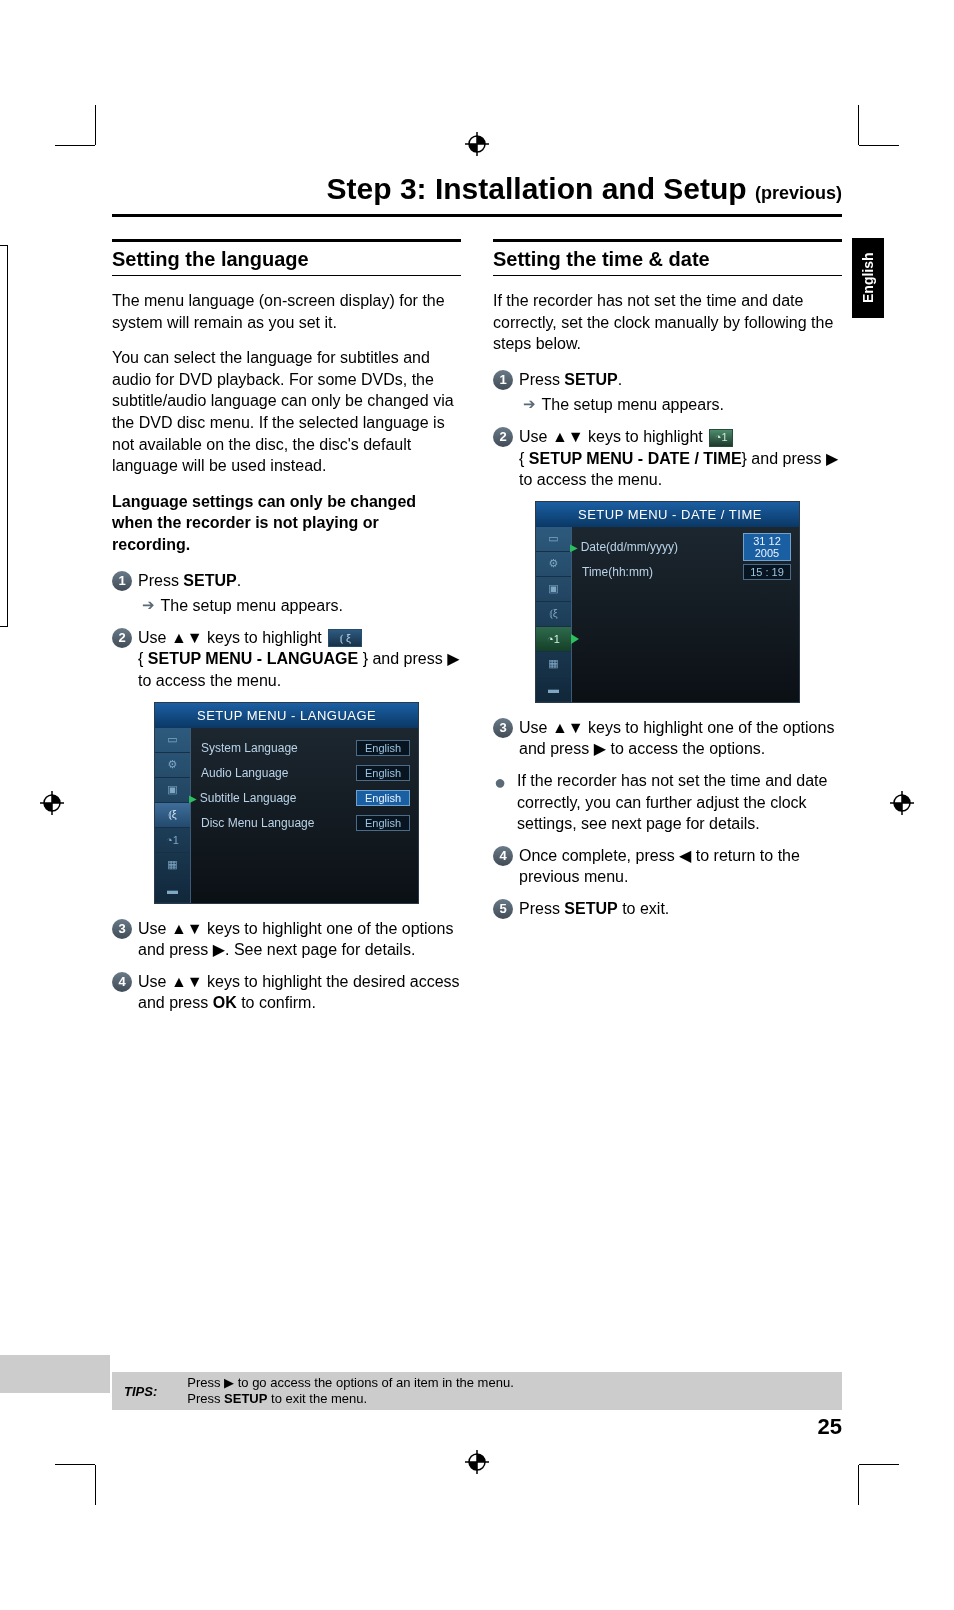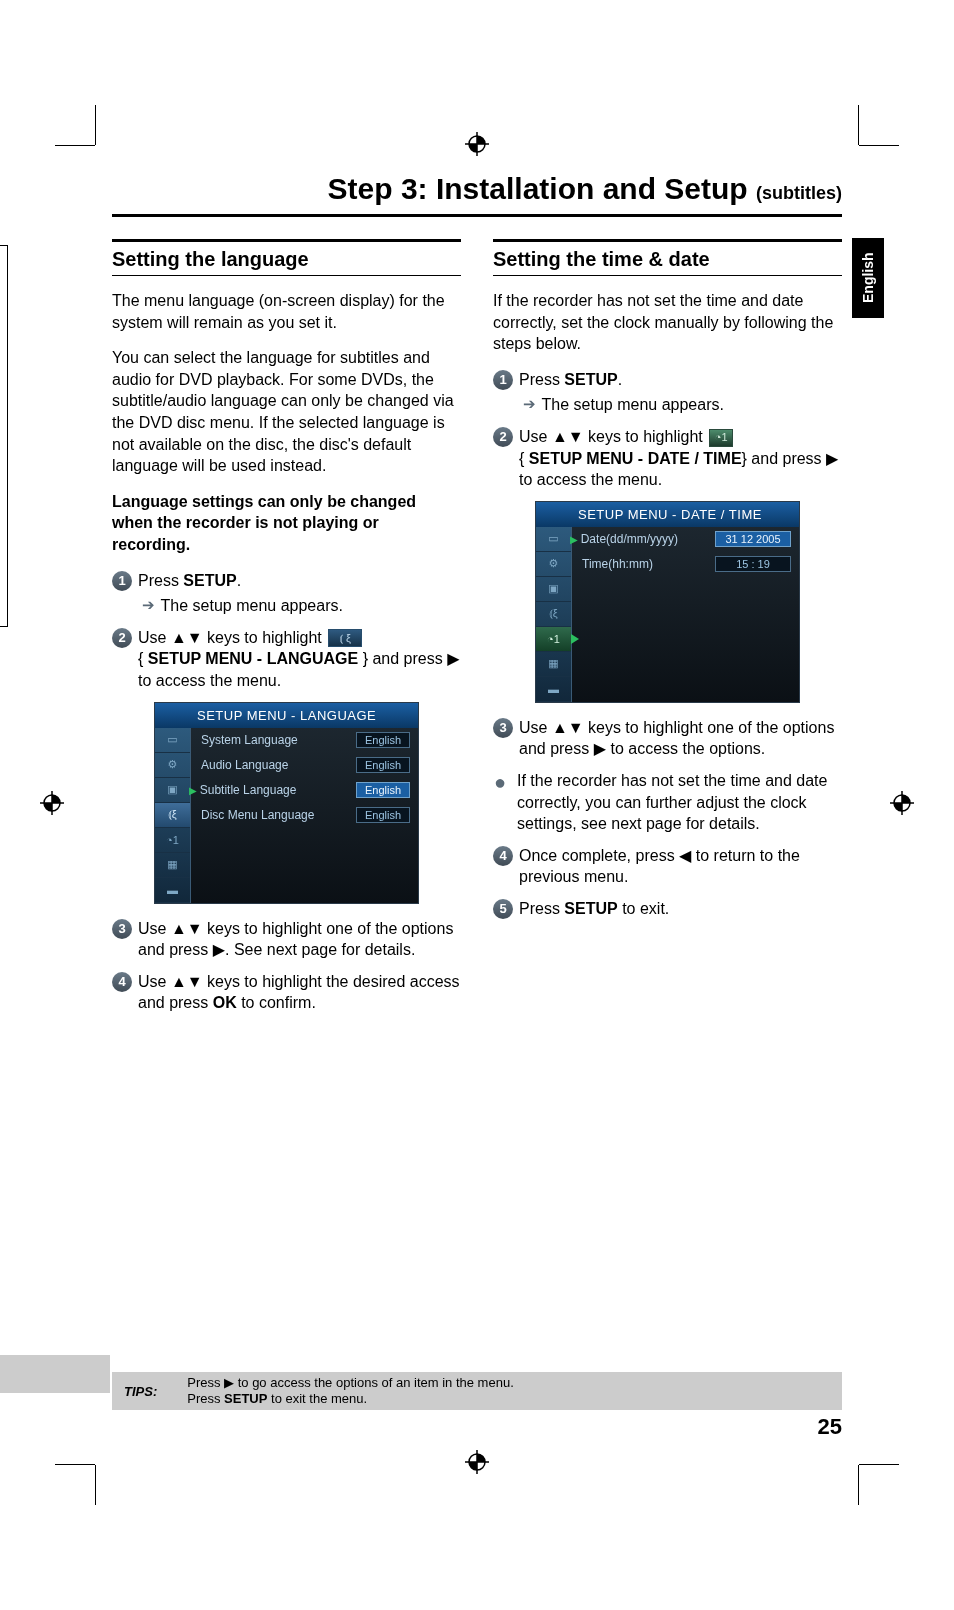--- a/index.html
+++ b/index.html
@@ -81,32 +81,32 @@
     border-right:1px solid #3a5a75; display:flex; flex-direction:column; }
   .sp-tab { height:25px; border-bottom:1px solid #183045;
     display:flex; align-items:center; justify-content:center;
     font-size:11px; color:#7ea7c4; }
   .sp-tab.hl { background:linear-gradient(#3f6e9a,#234a6e); color:#cfe6f7; }
   .sp-tab.sel { background:linear-gradient(#2f6a4c,#144028); color:#d2f0de; position:relative; }
   .sp-tab.sel::after {
     content:""; position:absolute; right:-8px; top:7px;
     border-left:8px solid #2bbf60; border-top:5px solid transparent; border-bottom:5px solid transparent;
   }
-  .sp-rows { flex:1; padding:0 8px 12px 10px; }
+  .sp-rows { flex:1; padding:8px 8px 12px 10px; }
   .sp-row { display:flex; align-items:center; justify-content:space-between; height:25px; }
   .sp-row .lab { color:#b9d3e8; }
   .sp-row.hl .lab::before {
     content:"▶"; color:#2bbf60; font-size:10px; margin-left:-12px; margin-right:3px;
   }
   .sp-val {
     width:54px; text-align:center; font-size:11px;
     border:1px solid #4a6c88; background:#08141f; color:#9cc4e2;
     padding:1px 0;
   }
-  .sp-val.wide { width:76px; }
+  .sp-val.wide { width:48px; }
   .sp-val.hl { background:#1b5fa3; color:#eaf4fd; border-color:#6fa2cc; }
 
   .lang-tab {
     position:absolute; top:66px; right:-42px; width:32px; height:80px;
     background:#000; color:#fff; font-size:14px; font-weight:bold;
     display:flex; align-items:center; justify-content:center;
     writing-mode:vertical-rl; transform:rotate(180deg);
   }
 
   .tips {
@@ -158,21 +158,21 @@
 
 <div class="left-edge-box"></div>
 <div class="bottom-strip"></div>
 
 <div class="page">
 
   <div class="lang-tab">English</div>
 
   <div class="page-title">
     <span>Step 3: Installation and Setup</span>
-    <span class="cont">(subtitles)</span>
+    <span class="cont">(previous)</span>
   </div>
   <div class="title-rule"></div>
 
   <div class="cols">
 
     <div class="col">
       <div class="col-rule"></div>
       <div class="col-h">Setting the language</div>
 
       <div class="para">The menu language (on-screen display) for the system will remain as you set it.</div>

